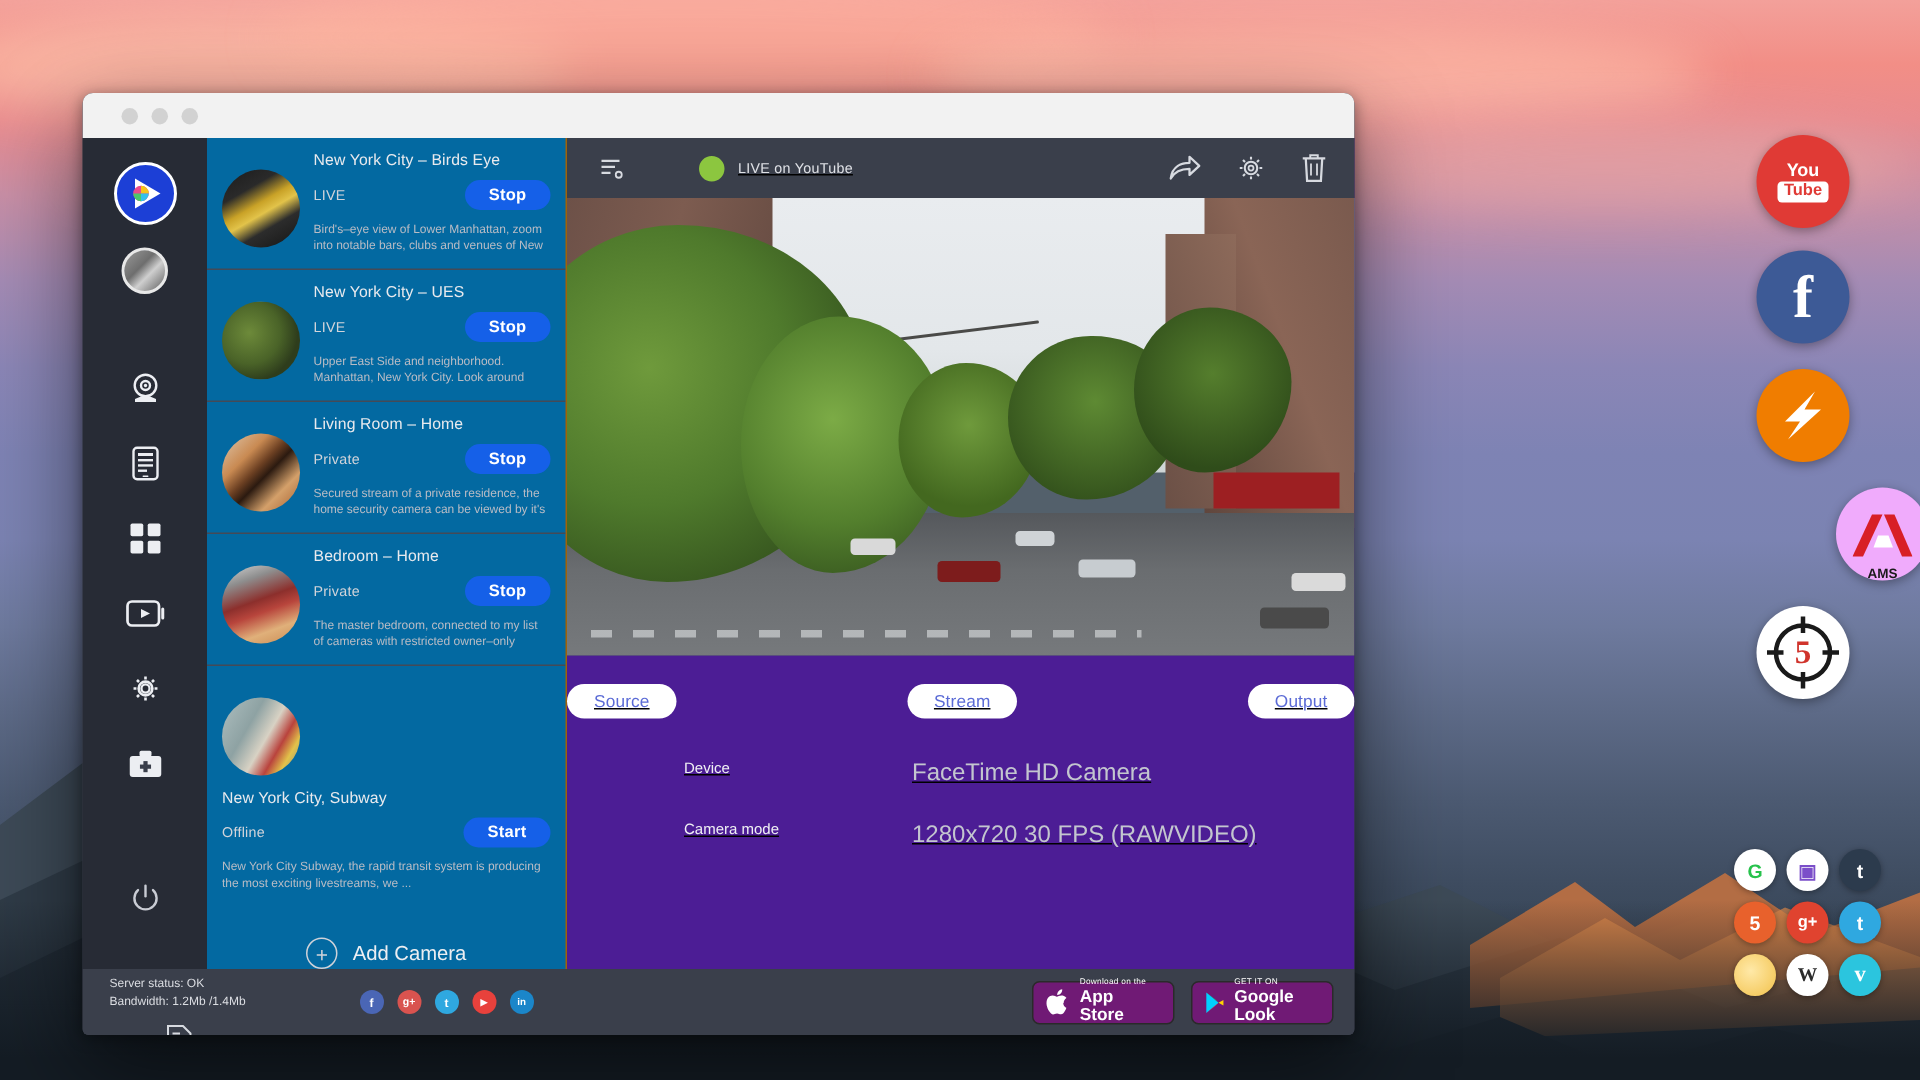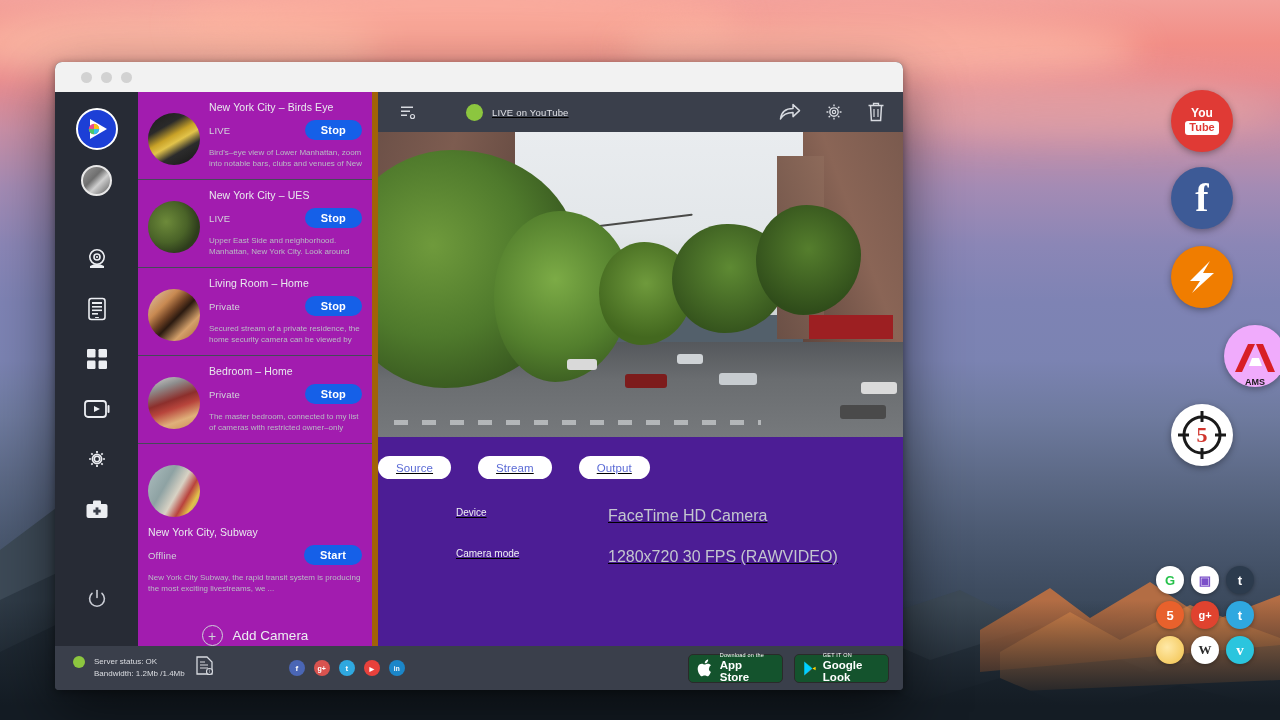--- a/index.html
+++ b/index.html
@@ -71,23 +71,23 @@
   .rail-item {
     width:83px; height:50px;
     display:flex; align-items:center; justify-content:center;
     cursor:pointer;
   }
   .rail-spacer { flex:1; }
   .rail-power { margin-bottom:22px; }
 
   
   #cam-panel {
-    width:240px; flex:0 0 240px; background:#a21caf;
+    width:240px; flex:0 0 240px; background:#0369a1;
     display:flex; flex-direction:column;
-    border-right:6px solid #a16207;
+    border-right:1px solid #a16207;
   }
   #cam-list { flex:1; overflow:hidden; }
   .cam-row {
     display:flex; padding:9px 10px 8px 10px;
     border-bottom:1px solid #454a57;
     gap:9px;
   }
   .cam-thumb {
     width:52px; height:52px; border-radius:50%;
     flex:0 0 52px; margin-top:12px;
@@ -174,49 +174,49 @@
     background: repeating-linear-gradient(90deg,#c9ccce 0 14px, transparent 14px 28px);
     opacity:.75;
   }
   #video .lamp {
     position:absolute; left:40%; top:29%; width:20%; height:2px;
     background:#4a4a48; border-radius:2px;
     transform: rotate(-7deg);
   }
 
   
-  #pills { display:flex; gap:27px; justify-content:flex-start; padding:19px 0 0 0; }
+  #pills { display:flex; gap:27px; justify-content:space-between; padding:19px 0 0 0; }
   .pill {
     background:#ffffff; color:#5b6bd6;
     font-size:11.5px; padding:5.5px 18px; border-radius:12px;
     cursor:pointer; letter-spacing:.1px;
   }
 
   
   #specs { padding:28px 0 0 78px; }
   .spec-row { display:flex; margin-bottom:23px; }
   .spec-key { width:152px; font-size:10px; color:#f0f1f4; }
   .spec-val { font-size:16px; color:#c3c6cf; }
 
   
   #footer {
     height:44px; flex:0 0 44px; background:#3a3f4b;
     display:flex; align-items:center; padding:0 14px 0 18px;
   }
-  #srv { display:flex; gap:9px; }
+  #srv { display:flex; align-items:center; gap:9px;flex-direction:column; }
   #srv-dot { width:12px; height:12px; border-radius:50%; background:#8cc63f; }
   #srv-text { font-size:8px; line-height:1.55; color:#dbdde2; }
   #srv-doc { margin-left:2px; }
   #social { display:flex; gap:9px; margin-left:76px; }
   .soc { width:16px; height:16px; border-radius:50%; display:flex;
          align-items:center; justify-content:center; font-size:8px;
          color:#fff; font-weight:bold; }
   #stores { margin-left:auto; display:flex; gap:11px; }
   .store {
-    background:#14532d; border-radius:5px; height:29px; width:95px;
+    background:#701a75; border-radius:5px; height:29px; width:95px;
     display:flex; align-items:center; gap:6px; padding:0 8px; cursor:pointer;
     border:1px solid #2a2a2a;
   }
   .store .txt { line-height:1.05; color:#fff; }
   .store .t1 { font-size:5.5px; letter-spacing:.2px; }
   .store .t2 { font-size:11.5px; font-weight:bold; }
 
   
   .dock-icon {
     position:absolute; border-radius:50%;

